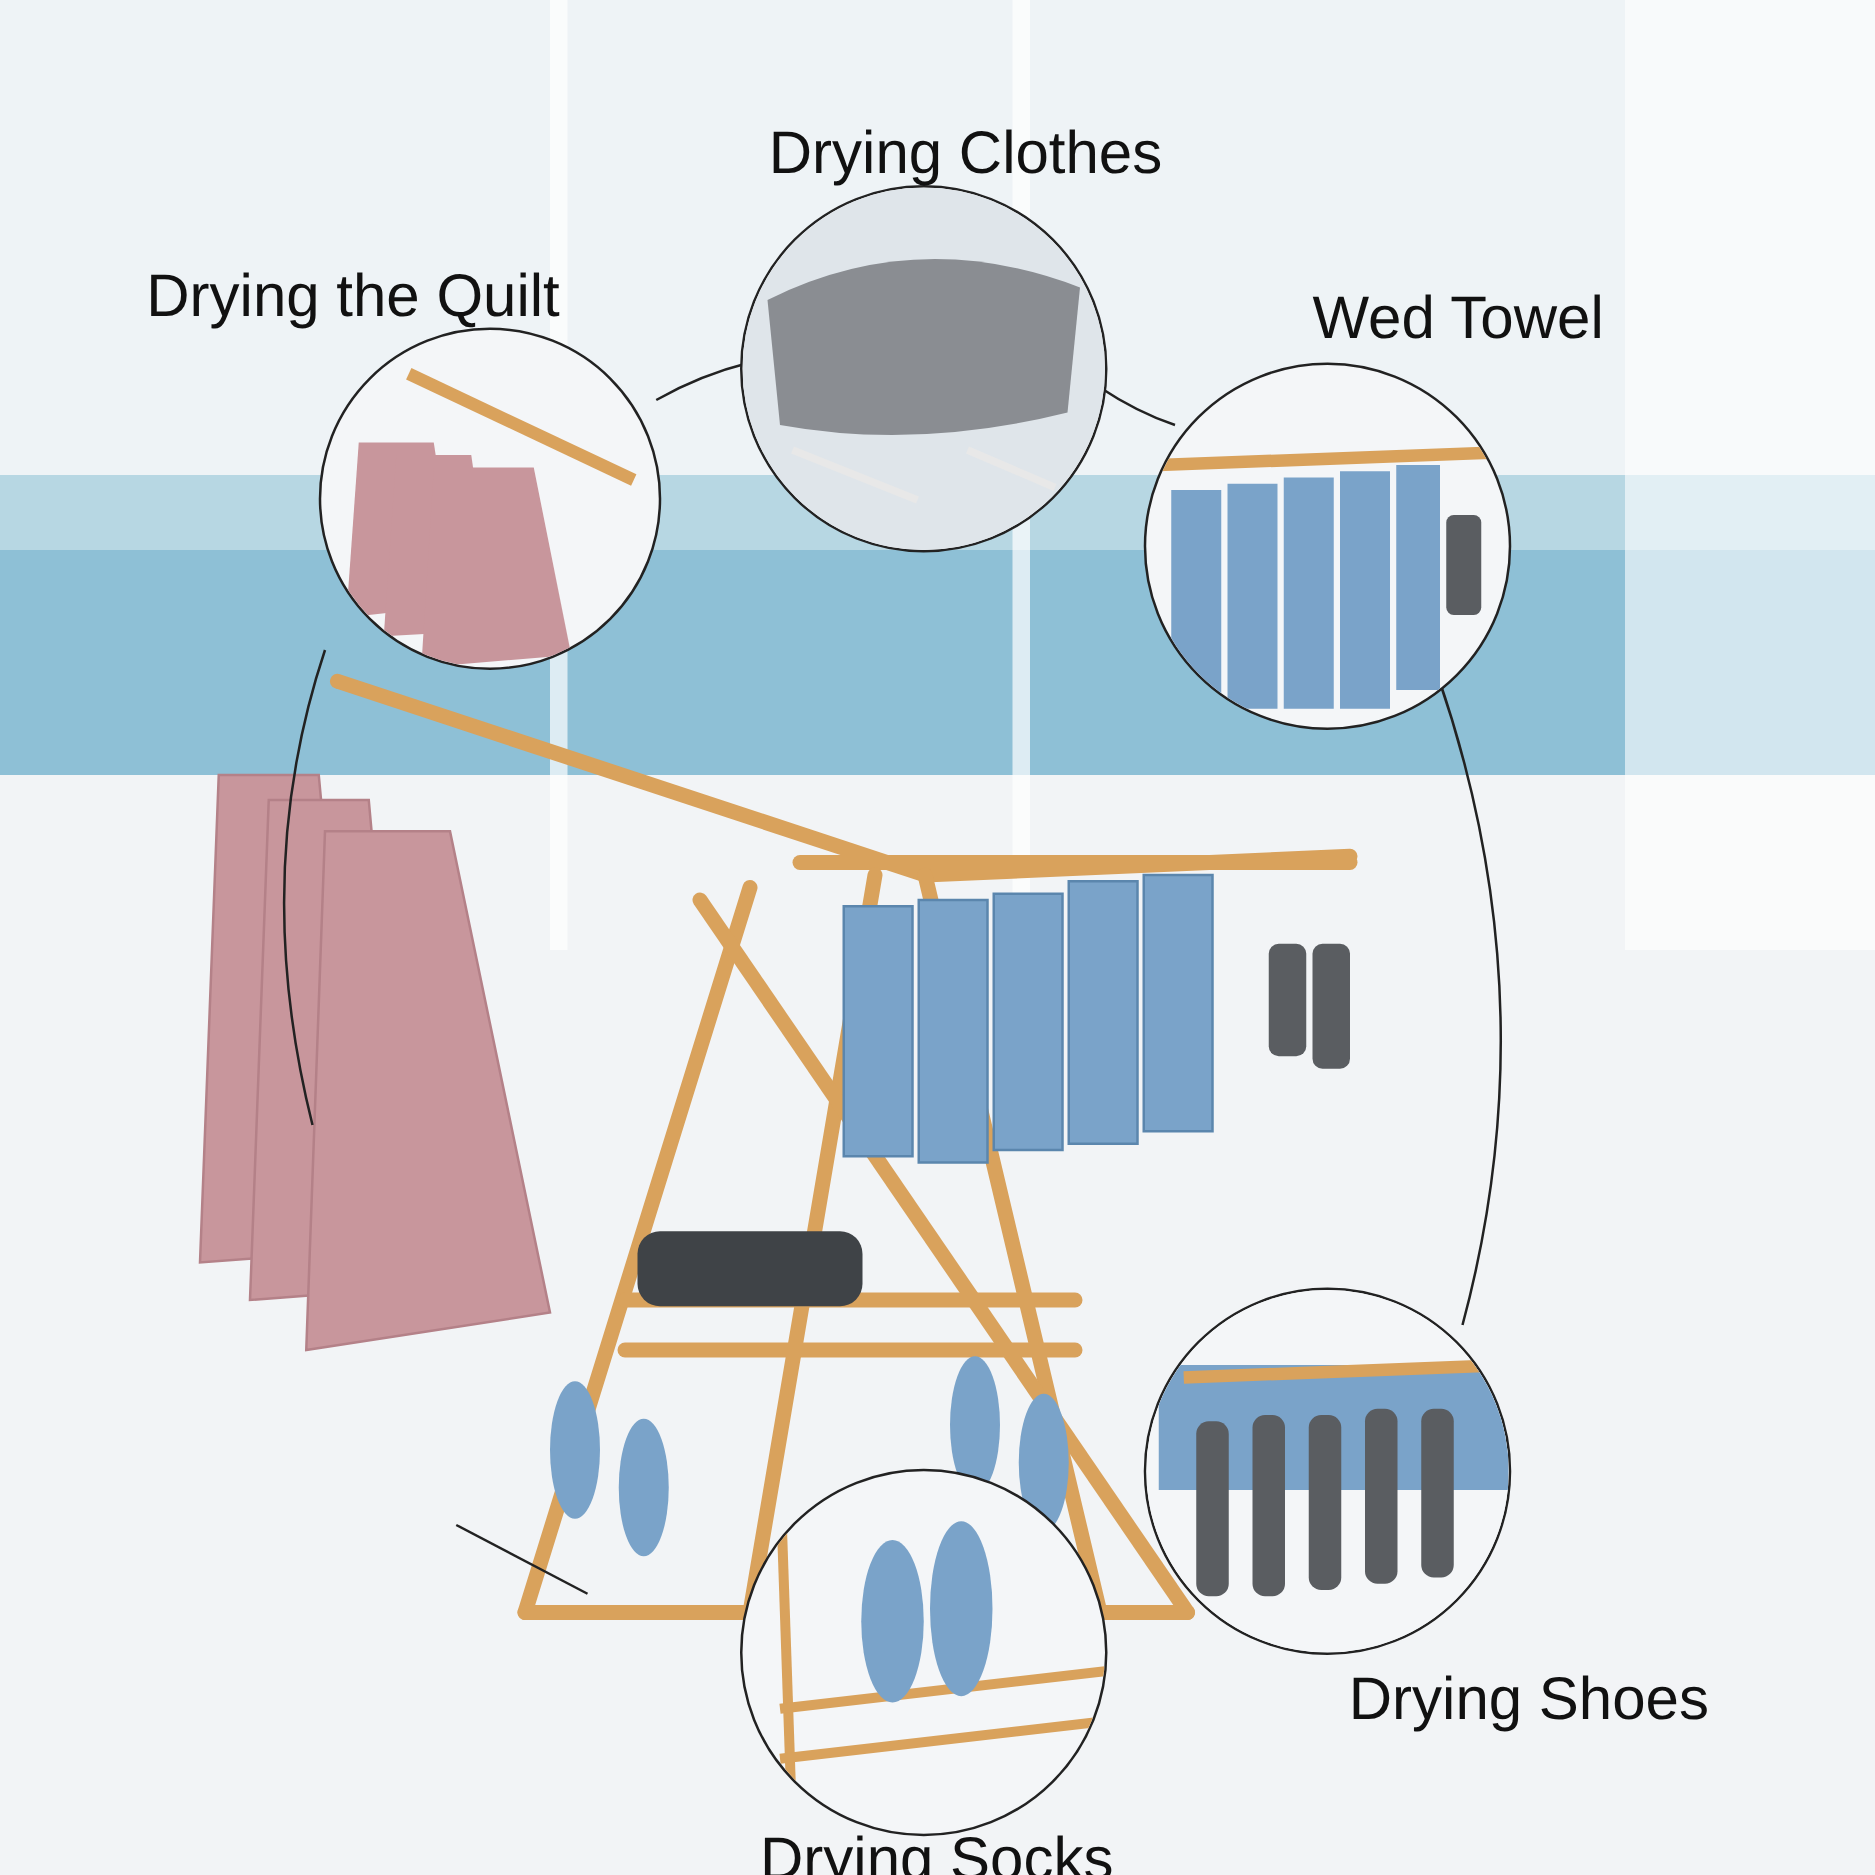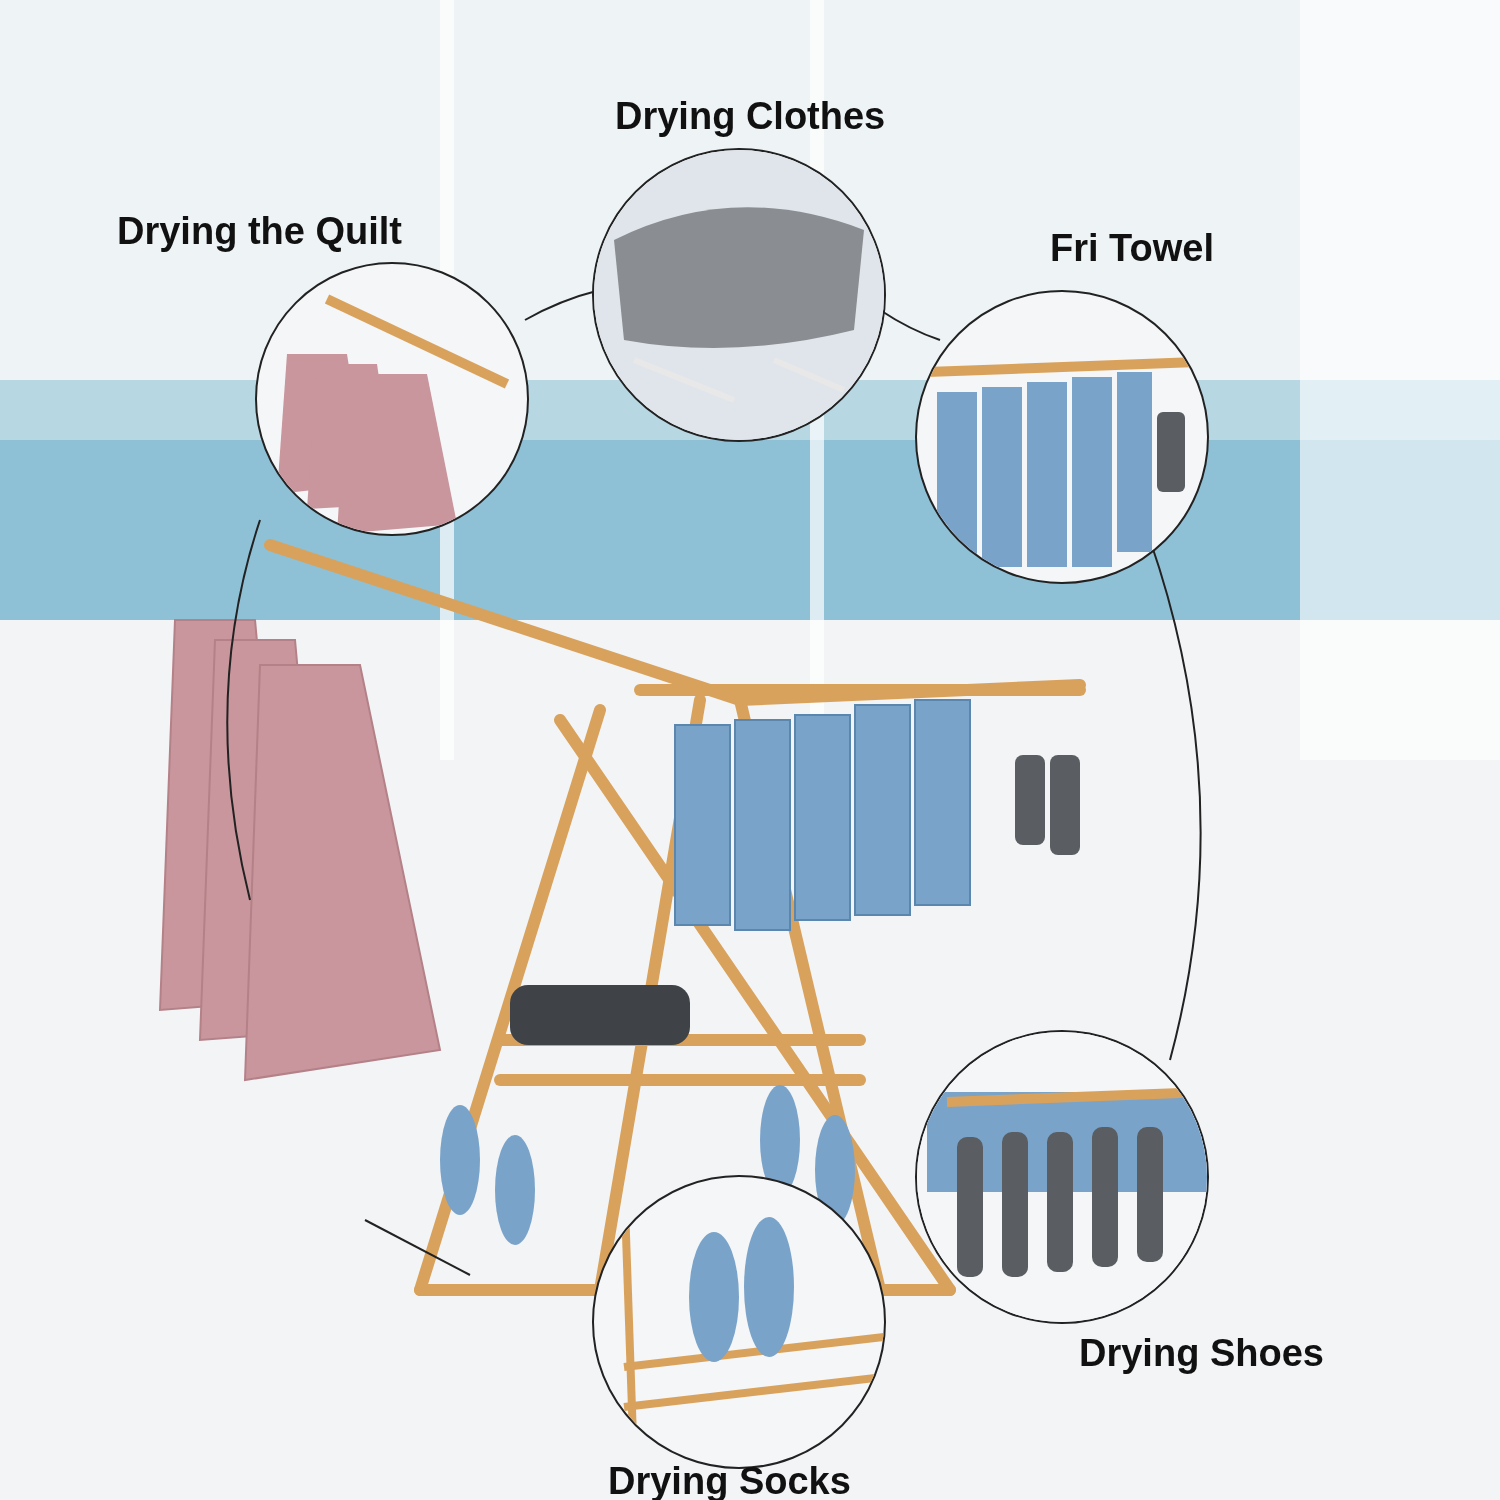--- a/index.html
+++ b/index.html
@@ -1,18 +1,18 @@
 <!DOCTYPE html>
 <html><head>
 <meta charset="utf-8">
 <style>
   html,body{margin:0;padding:0;}
   body{width:1500px;height:1500px;overflow:hidden;position:relative;background:#eef3f6;font-family:"Liberation Sans",sans-serif;}
   .bg{position:absolute;inset:0;}
-  .label{position:absolute;font-weight:bold;font-size:38px;color:#111;white-space:nowrap;}
+  .label{position:absolute;font-weight:normal;font-size:48px;color:#111;white-space:nowrap;}
   .callout{position:absolute;border:2px solid #222;border-radius:50%;overflow:hidden;background:#f4f6f8;}
   svg{display:block;}
 </style>
 </head>
 <body>
 
 <div class="bg">
   <svg width="1500" height="1500" viewBox="0 0 1500 1500">
     <rect x="0" y="0" width="1500" height="1500" fill="#eef3f6"></rect>
     <rect x="0" y="380" width="1500" height="240" fill="#8ec0d6"></rect>
@@ -135,15 +135,15 @@
       </g>
     <g fill="#7aa3c9">
         <ellipse cx="120" cy="120" rx="25" ry="65"></ellipse>
         <ellipse cx="175" cy="110" rx="25" ry="70"></ellipse>
       </g>
   </svg>
 </div>
 
 <div class="label" style="left:117px;top:178px;margin-top:32px;">Drying the Quilt</div>
 <div class="label" style="left:615px;top:95px;">Drying Clothes</div>
-<div class="label" style="left:1050px;top:227px;">Fri Towel</div>
+<div class="label" style="left:1050px;top:227px;">Wed Towel</div>
 <div class="label" style="left:1079px;top:1332px;">Drying Shoes</div>
 <div class="label" style="left:608px;top:1460px;">Drying Socks</div>
 
 </body></html>

